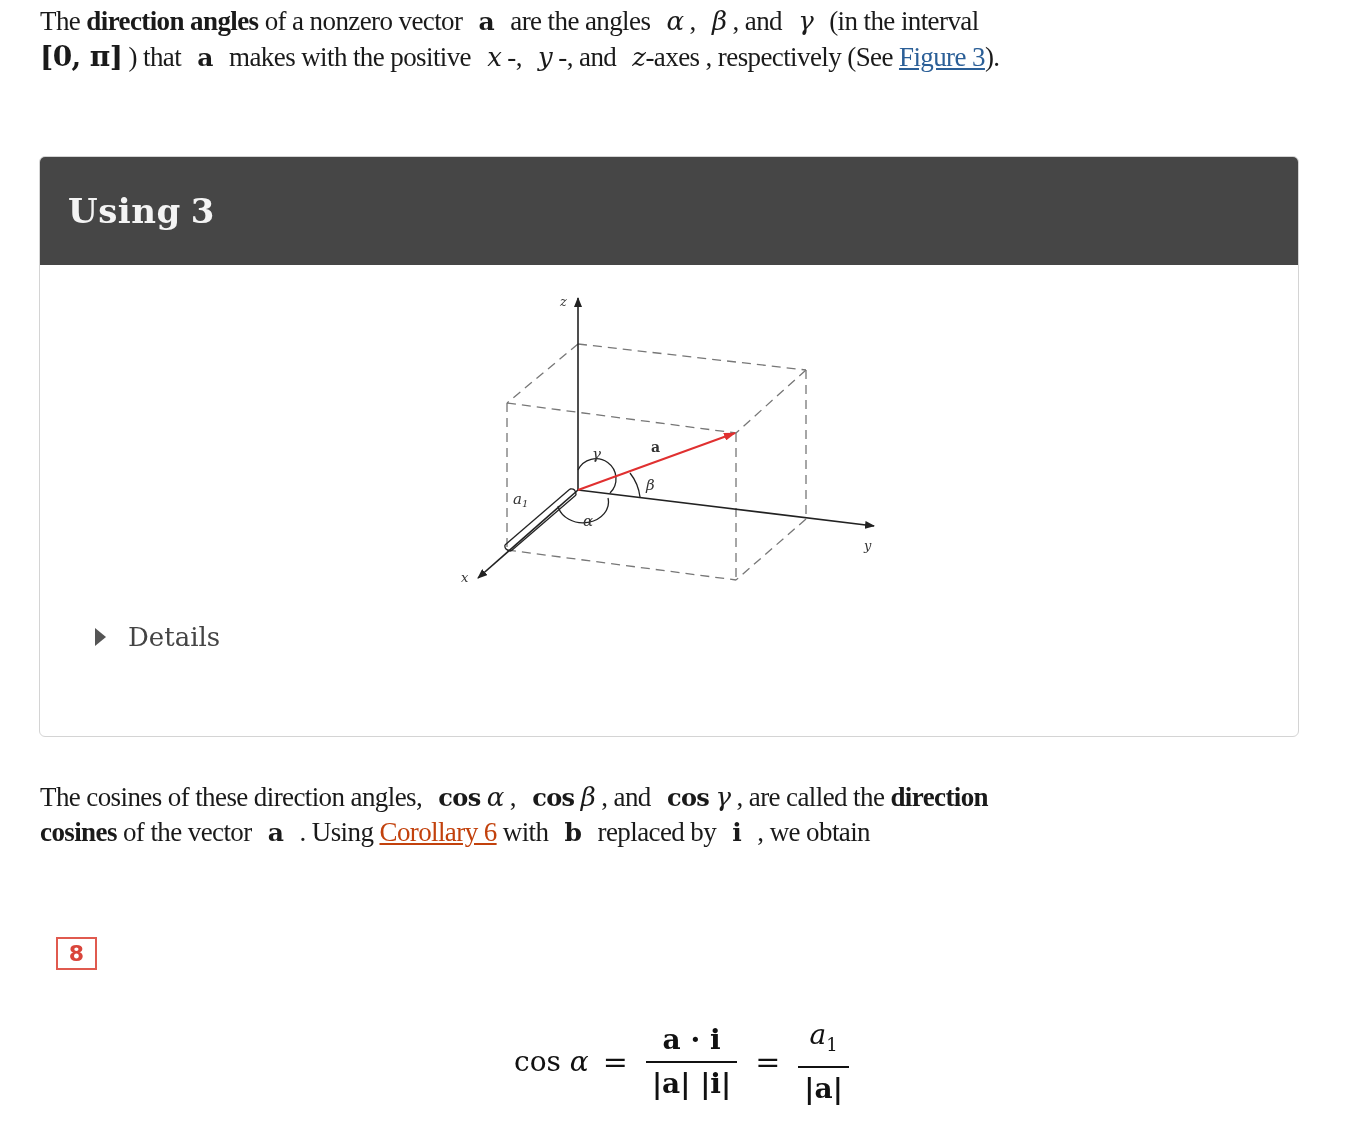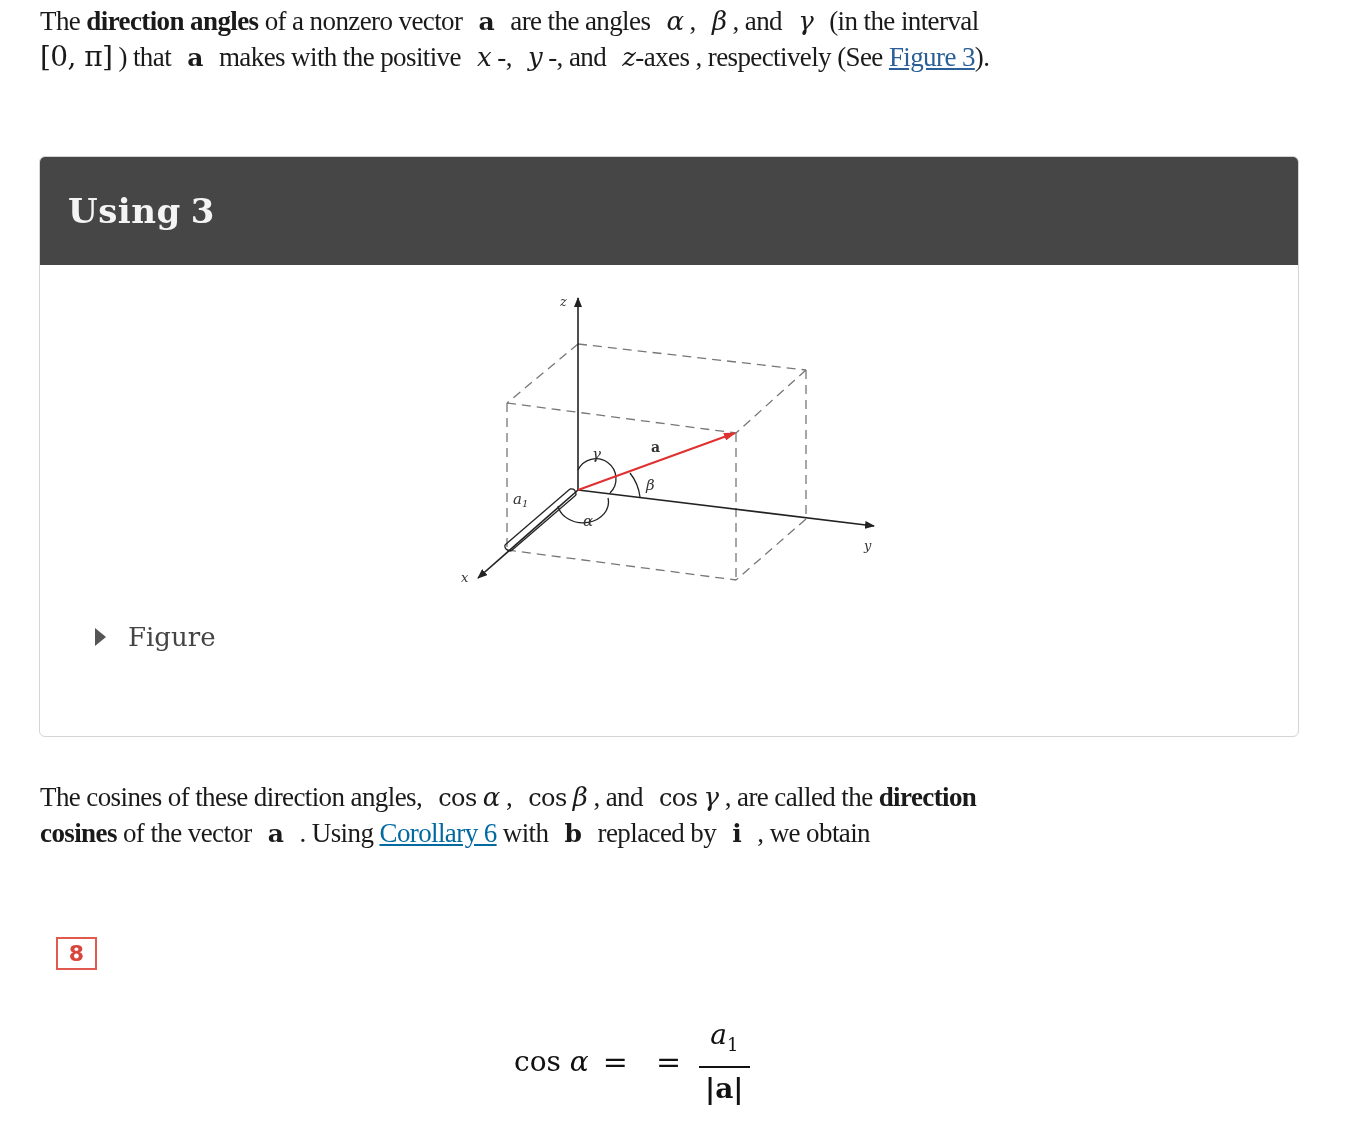--- a/index.html
+++ b/index.html
@@ -17,24 +17,24 @@
       left: 40px;
       width: 1270px;
       font-size: 27px;
       line-height: 35px;
       letter-spacing: -0.6px;
       font-family: "Liberation Serif", "DejaVu Serif", serif;
     }
     .para b { font-weight: bold; }
     .math-it { font-style: italic; font-family: "DejaVu Serif", serif; font-size: 26px; }
     .math-bf { font-weight: bold; font-family: "DejaVu Serif", serif; font-size: 25px; }
-    .math-rm { font-family: "DejaVu Serif", serif; font-size: 24px; }
+    .math-rm { font-family: "DejaVu Serif", serif; font-size: 24px; font-weight: bold; }
     .sp { display: inline-block; width: 10px; }
     .link-blue { color: #2b5f97; text-decoration: underline; cursor: pointer; }
-    .link-purple { color: #0369a1; text-decoration: underline; cursor: pointer; }
+    .link-purple { color: #c2410c; text-decoration: underline; cursor: pointer; }
 
     #p1 { top: 4px; }
     #p2 { top: 780px; }
 
     .figure-box {
       position: absolute;
       left: 39px;
       top: 156px;
       width: 1260px;
       height: 581px;
@@ -179,33 +179,38 @@
       <text x="651" y="450" font-size="14" font-weight="bold">a</text>
       <text x="592" y="457" font-size="15" font-style="italic">γ</text>
       <text x="646" y="488" font-size="15" font-style="italic">β</text>
       <text x="583" y="524" font-size="15" font-style="italic">α</text>
       <text x="513" y="502" font-size="15" font-style="italic"><tspan>a</tspan><tspan font-size="10" dy="3">1</tspan></text>
     </g>
   </svg>
 
   <div class="details">
     <span class="tri"></span>
-    <span>Figure</span>
+    <span>Details</span>
   </div>
 </div>
 
 <div class="para" id="p2">
   <span>The cosines of these direction angles, </span><span class="sp"></span><span class="math-rm">cos</span> <span class="math-it">α</span><span> , </span><span class="sp"></span><span class="math-rm">cos</span> <span class="math-it">β</span><span> , and </span><span class="sp"></span><span class="math-rm">cos</span> <span class="math-it">γ</span><span> , are called the </span><b>direction</b><br>
   <b>cosines</b><span> of the vector </span><span class="sp"></span><span class="math-bf">a</span><span class="sp"></span><span> . Using </span><a class="link-purple">Corollary 6</a><span> with </span><span class="sp"></span><span class="math-bf">b</span><span class="sp"></span><span> replaced by </span><span class="sp"></span><span class="math-bf">i</span><span class="sp"></span><span> , we obtain</span>
 </div>
 
 <div class="eq-label">8</div>
 
 <div class="equation">
   <span>cos</span>&nbsp;<span class="it">α</span>
   <span class="eq-sign">=</span>
+  <span class="frac">
+    <span class="num bf">a · i</span>
+    <span class="bar"></span>
+    <span class="den bf">|a| |i|</span>
+  </span>
   <span class="eq-sign">=</span>
   <span class="frac">
     <span class="num it"><span>a</span><sub style="font-style:normal;font-size:18px;">1</sub></span>
     <span class="bar"></span>
     <span class="den bf">|a|</span>
   </span>
 </div>
 
 </body></html>

